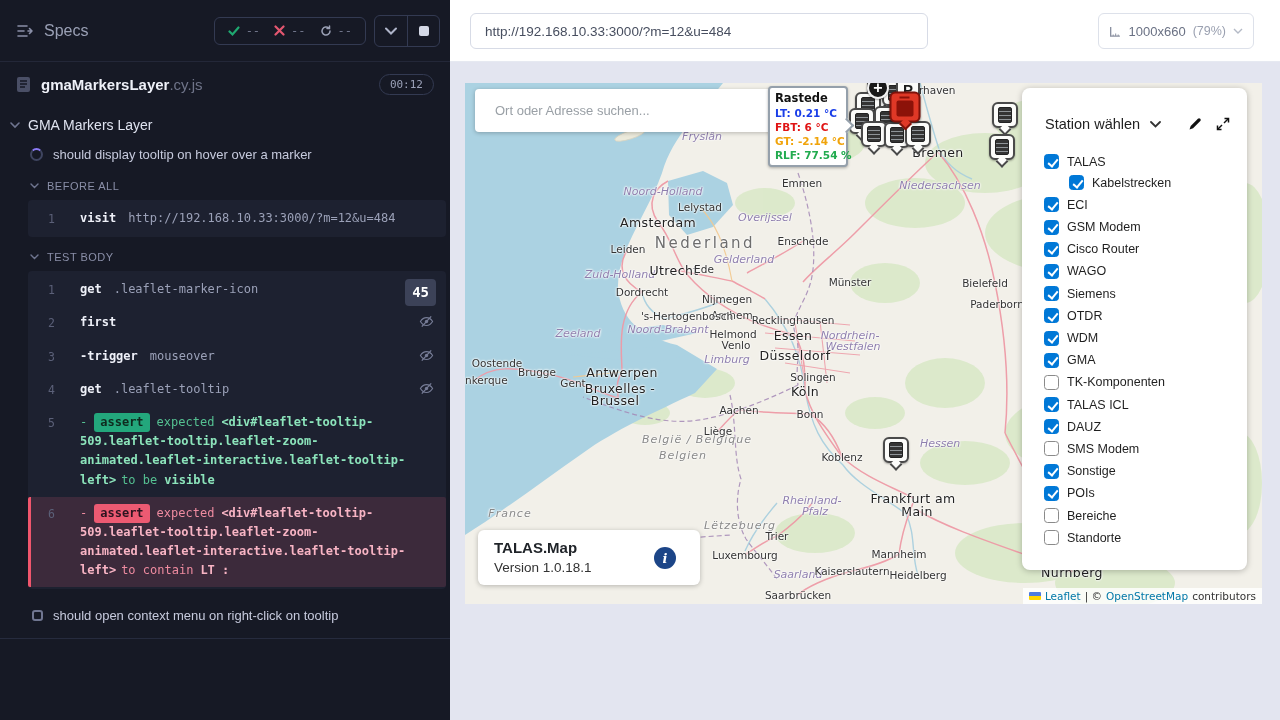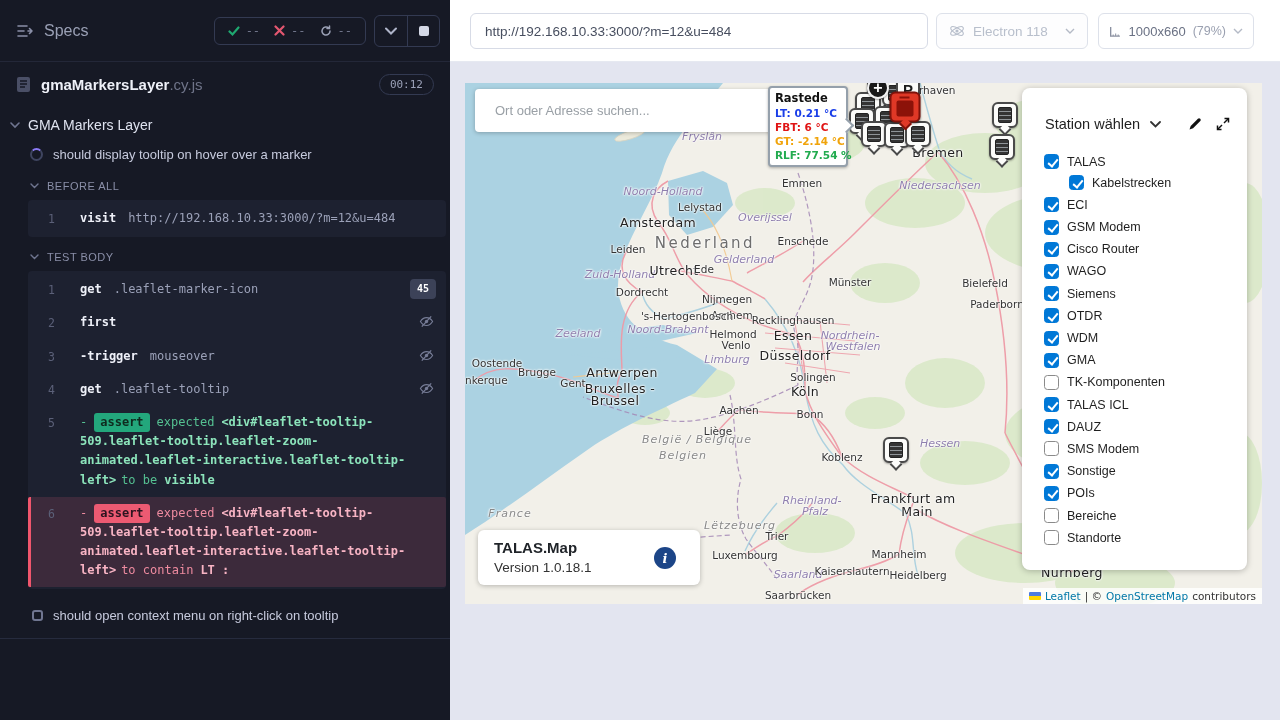--- a/index.html
+++ b/index.html
@@ -28,21 +28,21 @@
   .test-row { display:flex; align-items:center; gap:10px; padding:8px 14px 8px 30px; color:#c6cadd; font-size:13px; }
   .spinner { width:13px; height:13px; border-radius:50%; border:2px solid #3f4560; border-top-color:#8b7af5; flex:0 0 auto; }
   .chev { display:inline-flex; color:#6f7590; flex:0 0 auto; }
   .sect { display:flex; align-items:center; gap:8px; padding:10px 14px 6px 30px; color:#8a8fa8; font-size:11px; letter-spacing:.5px; }
 
   .cmd-block { margin:2px 4px 4px 28px; background:#1d2130; border-radius:4px; padding:2px 0; }
   .cmd-row { position:relative; padding:7px 10px 7px 52px; font-family:"DejaVu Sans Mono",monospace; font-size:12px; line-height:1.6; color:#9ba1b8; }
   .cmd-num { position:absolute; left:20px; top:8px; color:#5b6078; font-size:11.5px; }
   .cmd-name { font-weight:bold; color:#eef0f8; margin-right:12px; }
   .cmd-msg { color:#9ba1b8; }
-  .cmd-badge { position:absolute; right:10px; top:6px; background:#3c4258; color:#fff; font-weight:bold; font-size:10px; padding:2px 7px; border-radius:4px; }
+  .cmd-badge { position:absolute; right:10px; top:6px; background:#3c4258; color:#fff; font-weight:bold; font-size:14px; padding:2px 7px; border-radius:4px; }
   .eye-icon { position:absolute; right:12px; top:8px; color:#767c96; display:none; }
   .eye-icon.eye-on { display:inline-flex; }
   .assert-dash, .assert-pill, .assert-pre, .assert-mid { margin-right:7px; }
   .assert-sel { font-weight:bold; margin-right:5px; }
   .assert-suf { font-weight:bold; }
   .assert-pill { display:inline-block; padding:0 6px; border-radius:3px; font-weight:bold; }
   .cmd-row.assert { padding-right:26px; }
   .cmd-row.assert.passed { color:#55c192; }
   .cmd-row.assert.passed .assert-pill { background:#23a77c; color:#0f2b1f; }
   .cmd-row.assert.passed .assert-sel, .cmd-row.assert.passed .assert-suf { color:#8ce4bb; }
@@ -292,33 +292,20 @@
         </div>
 
       </div>
     <div class="bottom-divider"></div>
   </aside>
 
   <main class="stage">
     <div class="browser-bar">
       <div class="url-box">
         <span>http://192.168.10.33:3000/?m=12&amp;u=484</span>
-      </div>
-      <div class="browser-select">
-        <svg width="16" height="16" viewBox="0 0 16 16">
-            <circle cx="8" cy="8" r="1.6" fill="#b8bfcc"></circle>
-            <ellipse cx="8" cy="8" rx="7" ry="2.8" fill="none" stroke="#b8bfcc" stroke-width="1.1" transform="rotate(-30 8 8)"></ellipse>
-            <ellipse cx="8" cy="8" rx="7" ry="2.8" fill="none" stroke="#b8bfcc" stroke-width="1.1" transform="rotate(30 8 8)"></ellipse>
-          </svg>
-        <span>Electron 118</span>
-        <span class="chev-sm">
-          <svg width="10" height="6" viewBox="0 0 10 6">
-              <path d="M1 1l4 4 4-4" stroke="currentColor" stroke-width="1.4" fill="none"></path>
-            </svg>
-        </span>
       </div>
       <div class="viewport-box">
         <svg width="15" height="15" viewBox="0 0 15 15">
             <path d="M2 2v11h11" stroke="#8a90a0" stroke-width="1.6" fill="none"></path>
             <path d="M5 13v-2M8 13v-3M11 13v-2" stroke="#8a90a0" stroke-width="1.2"></path>
           </svg>
         <span class="vp-size">1000x660</span>
         <span class="vp-pct">(79%)</span>
         <span class="chev-sm">
           <svg width="10" height="6" viewBox="0 0 10 6">

